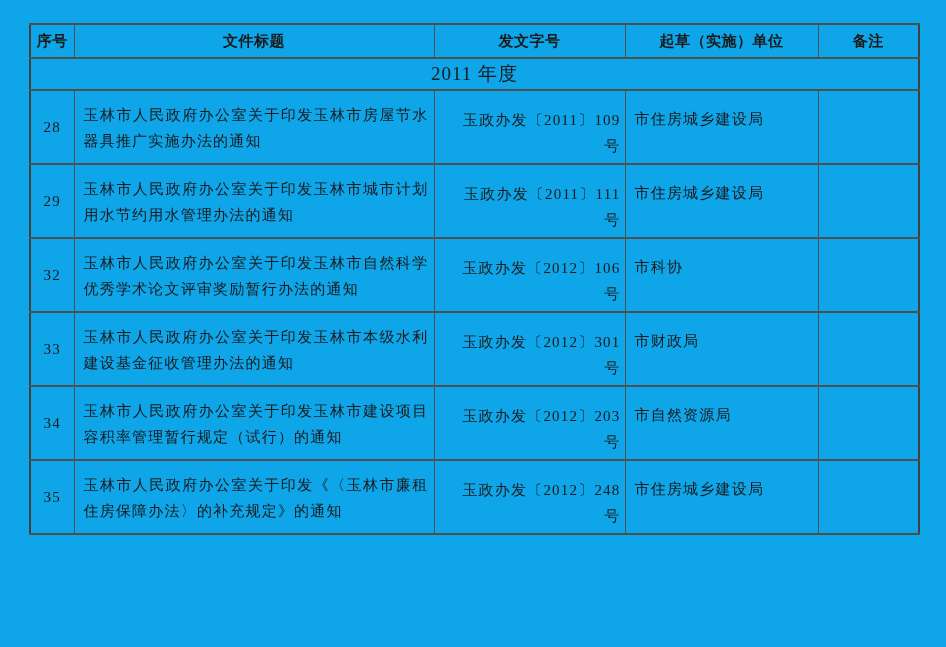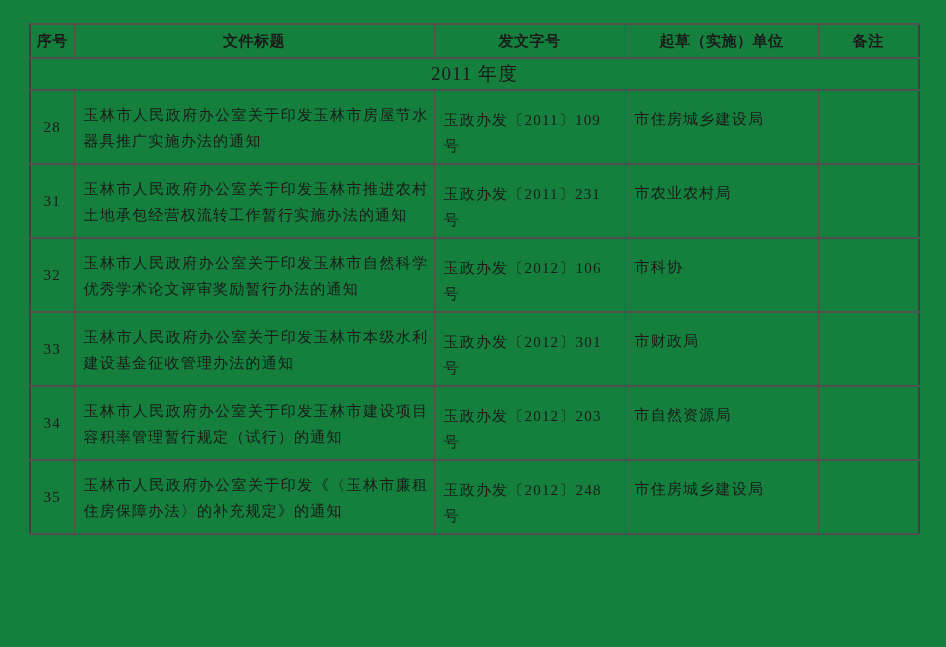--- a/index.html
+++ b/index.html
@@ -7,21 +7,21 @@
     padding: 0;
     background: #ffffff;
     width: 946px;
     height: 647px;
     overflow: hidden;
   }
   .page {
     position: relative;
     width: 946px;
     height: 647px;
-    background: #15803d;
+    background: #0ea5e9;
     font-family: "Liberation Serif", "DejaVu Serif", serif;
     color: #1a1a1a;
   }
   table.doc-table {
     position: absolute;
     left: 29px;
     top: 23px;
     width: 889px;
     border-collapse: collapse;
     table-layout: fixed;
@@ -68,21 +68,21 @@
   }
   td.col-no {
     text-align: center;
     padding: 0 2px;
   }
   td.col-title {
     text-align: justify;
     padding: 6px 5px 4px 9px;
   }
   td.col-docno {
-    text-align: left;
+    text-align: right;
     padding: 16px 4px 4px 9px;
   }
   td.col-unit {
     text-align: left;
     padding: 4px 4px 20px 9px;
   }
   td.col-remark {
     padding: 0;
   }
 </style>
@@ -112,24 +112,24 @@
           <td colspan="5">2011 年度</td>
         </tr>
         <tr class="data-row">
           <td class="col-no">28</td>
           <td class="col-title">玉林市人民政府办公室关于印发玉林市房屋节水器具推广实施办法的通知</td>
           <td class="col-docno">玉政办发〔2011〕109 号</td>
           <td class="col-unit">市住房城乡建设局</td>
           <td class="col-remark"></td>
         </tr>
         <tr class="data-row">
-          <td class="col-no">31</td>
-          <td class="col-title">玉林市人民政府办公室关于印发玉林市推进农村土地承包经营权流转工作暂行实施办法的通知</td>
-          <td class="col-docno">玉政办发〔2011〕231 号</td>
-          <td class="col-unit">市农业农村局</td>
+          <td class="col-no">29</td>
+          <td class="col-title">玉林市人民政府办公室关于印发玉林市城市计划用水节约用水管理办法的通知</td>
+          <td class="col-docno">玉政办发〔2011〕111 号</td>
+          <td class="col-unit">市住房城乡建设局</td>
           <td class="col-remark"></td>
         </tr>
         <tr class="data-row">
           <td class="col-no">32</td>
           <td class="col-title">玉林市人民政府办公室关于印发玉林市自然科学优秀学术论文评审奖励暂行办法的通知</td>
           <td class="col-docno">玉政办发〔2012〕106 号</td>
           <td class="col-unit">市科协</td>
           <td class="col-remark"></td>
         </tr>
         <tr class="data-row">

